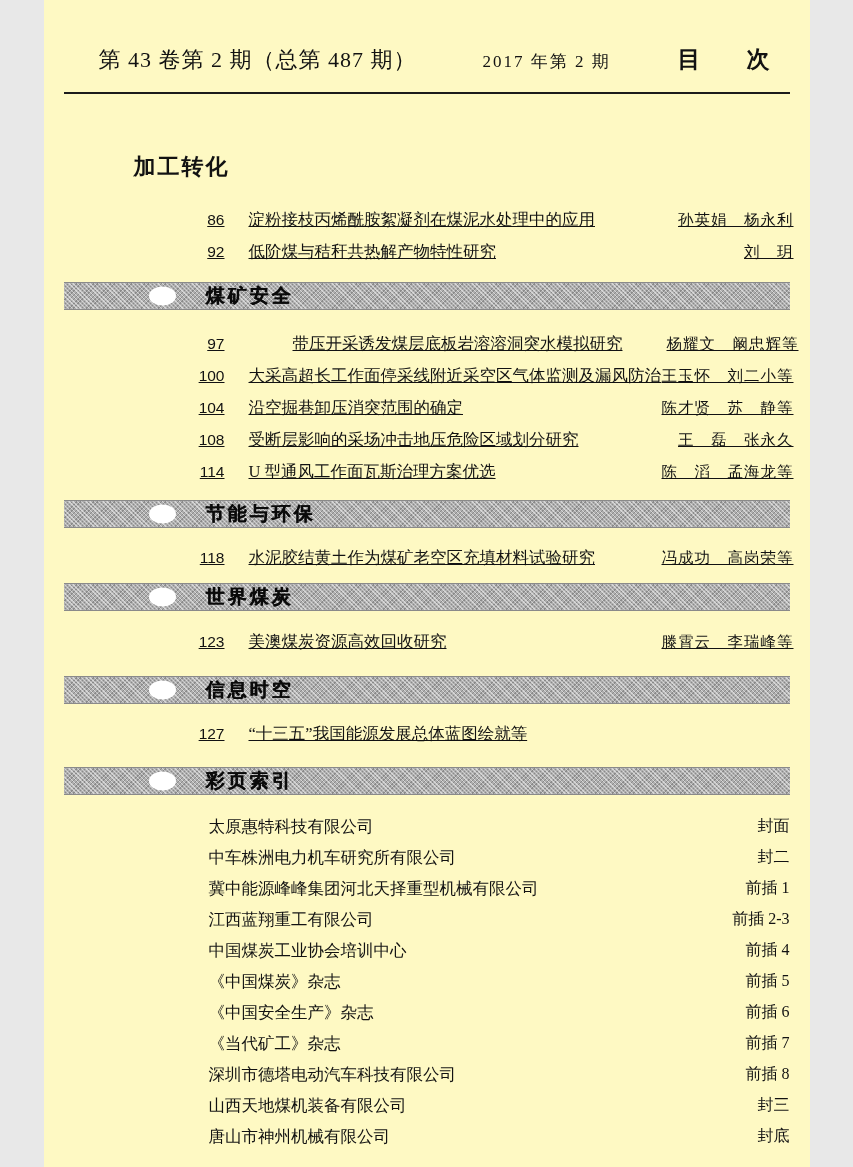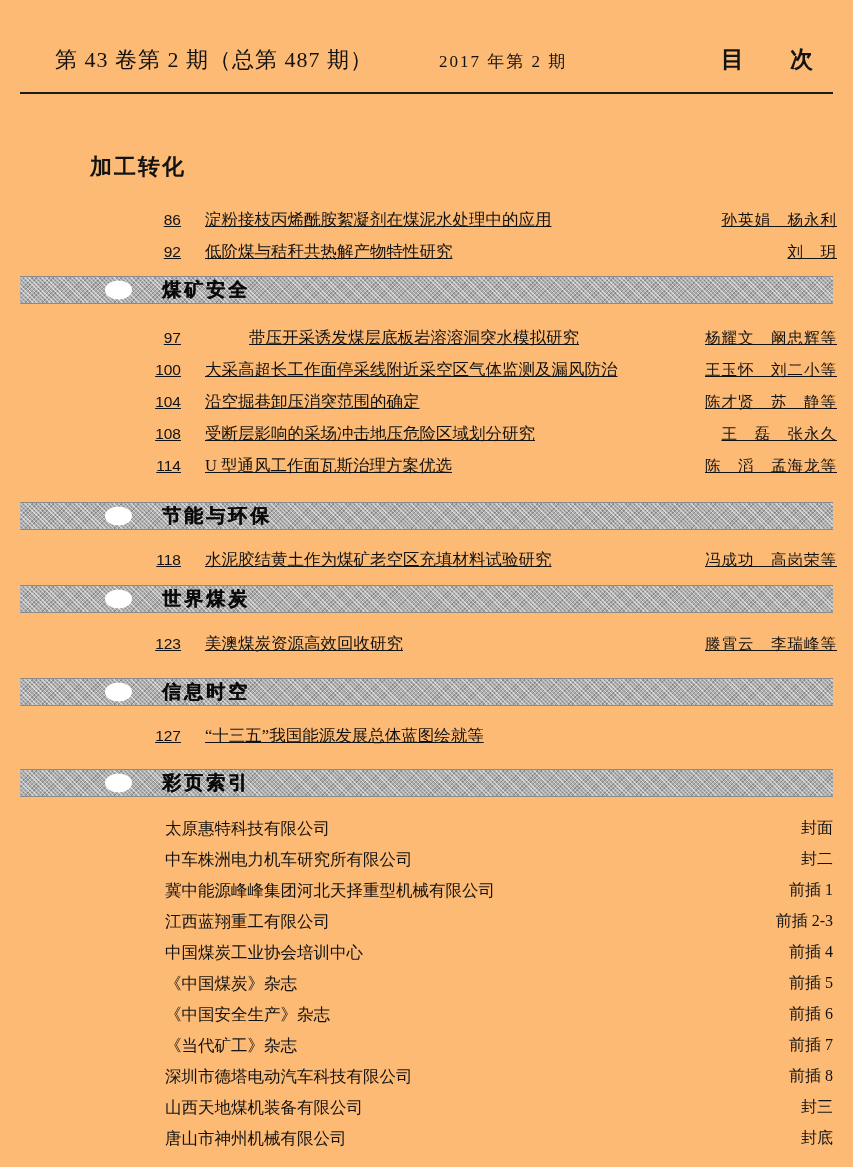--- a/index.html
+++ b/index.html
@@ -1,18 +1,18 @@
 <!DOCTYPE html>
 <html><head>
 <meta charset="utf-8">
 <style>
   html,body{margin:0;padding:0;background:#e8e8e8;}
   .page{
-    width:853px;height:1167px;position:relative;margin:0 auto;
-    background:#fdba74;color:#121212;
+    width:766px;height:1167px;position:relative;margin:0 auto;
+    background:#fef9c3;color:#121212;
     font-family:"Liberation Serif","DejaVu Serif",serif;
     overflow:hidden;
   }
   
   .header{display:flex;align-items:baseline;margin:44px 40px 0 55px;}
   .issue-info{font-size:22px;letter-spacing:1px;white-space:nowrap;}
   .year-issue{font-size:17px;margin-left:66px;letter-spacing:2px;white-space:nowrap;}
   .toc-title{margin-left:auto;font-family:"Liberation Sans","DejaVu Sans",sans-serif;
              font-weight:700;font-size:23px;white-space:nowrap;}
   .rule{border-top:2px solid #1c1c1c;margin:17px 20px 0 20px;}
@@ -63,21 +63,21 @@
     <span class="num">86</span>
     <span class="atitle">淀粉接枝丙烯酰胺絮凝剂在煤泥水处理中的应用</span>
     <span class="authors">孙英娟　杨永利</span>
   </div>
   <div class="row">
     <span class="num">92</span>
     <span class="atitle">低阶煤与秸秆共热解产物特性研究</span>
     <span class="authors">刘　玥</span>
   </div>
 
-  <div class="banner" style="margin-top:8px;text-decoration:underline;">
+  <div class="banner" style="margin-top:14px;text-decoration:underline;">
     <span class="dot"></span>
     <span class="btitle">煤矿安全</span>
   </div>
 
   <div class="row" style="margin-top:18px;gap:44px;">
     <span class="num">97</span>
     <span class="atitle">带压开采诱发煤层底板岩溶溶洞突水模拟研究</span>
     <span class="authors">杨耀文　阚忠辉等</span>
   </div>
   <div class="row">
@@ -94,21 +94,21 @@
     <span class="num">108</span>
     <span class="atitle">受断层影响的采场冲击地压危险区域划分研究</span>
     <span class="authors">王　磊　张永久</span>
   </div>
   <div class="row">
     <span class="num">114</span>
     <span class="atitle">U 型通风工作面瓦斯治理方案优选</span>
     <span class="authors">陈　滔　孟海龙等</span>
   </div>
 
-  <div class="banner" style="margin-top:20px;padding-left:16px;">
+  <div class="banner" style="margin-top:12px;padding-left:16px;">
     <span class="dot"></span>
     <span class="btitle">节能与环保</span>
   </div>
 
   <div class="row" style="margin-top:14px;">
     <span class="num">118</span>
     <span class="atitle">水泥胶结黄土作为煤矿老空区充填材料试验研究</span>
     <span class="authors">冯成功　高岗荣等</span>
   </div>
 

